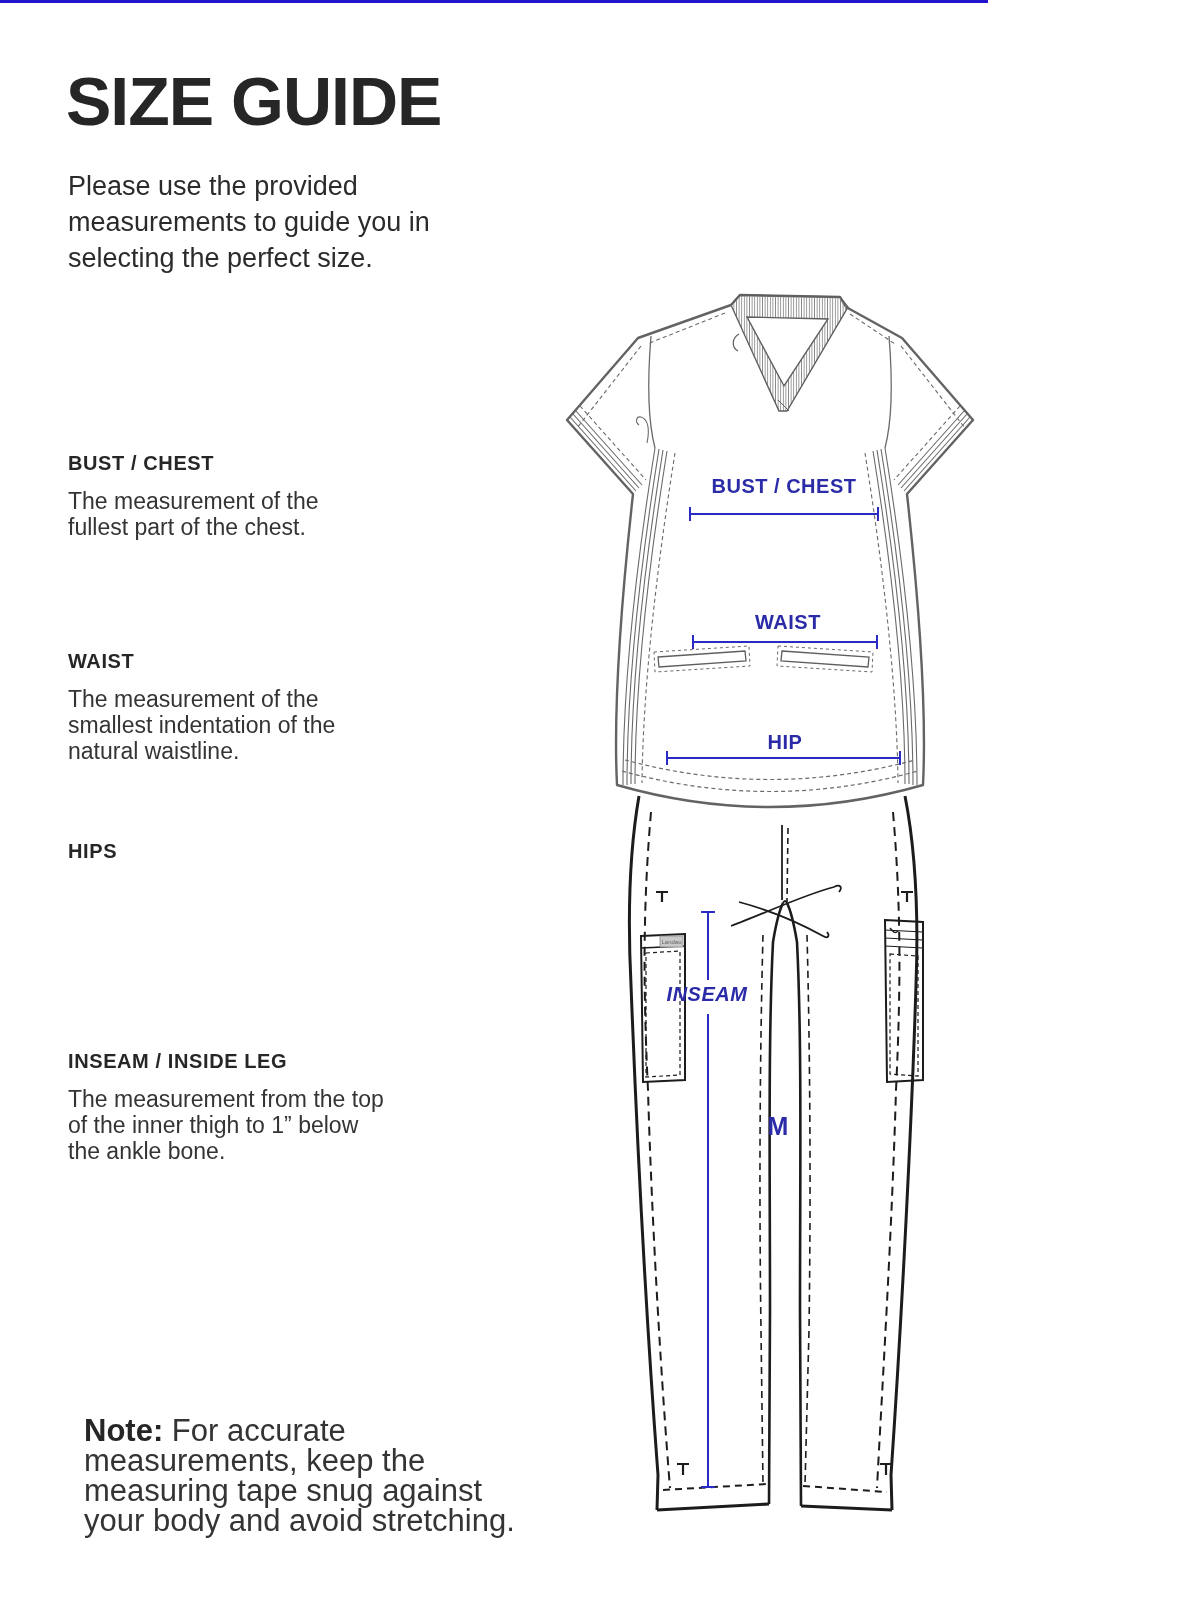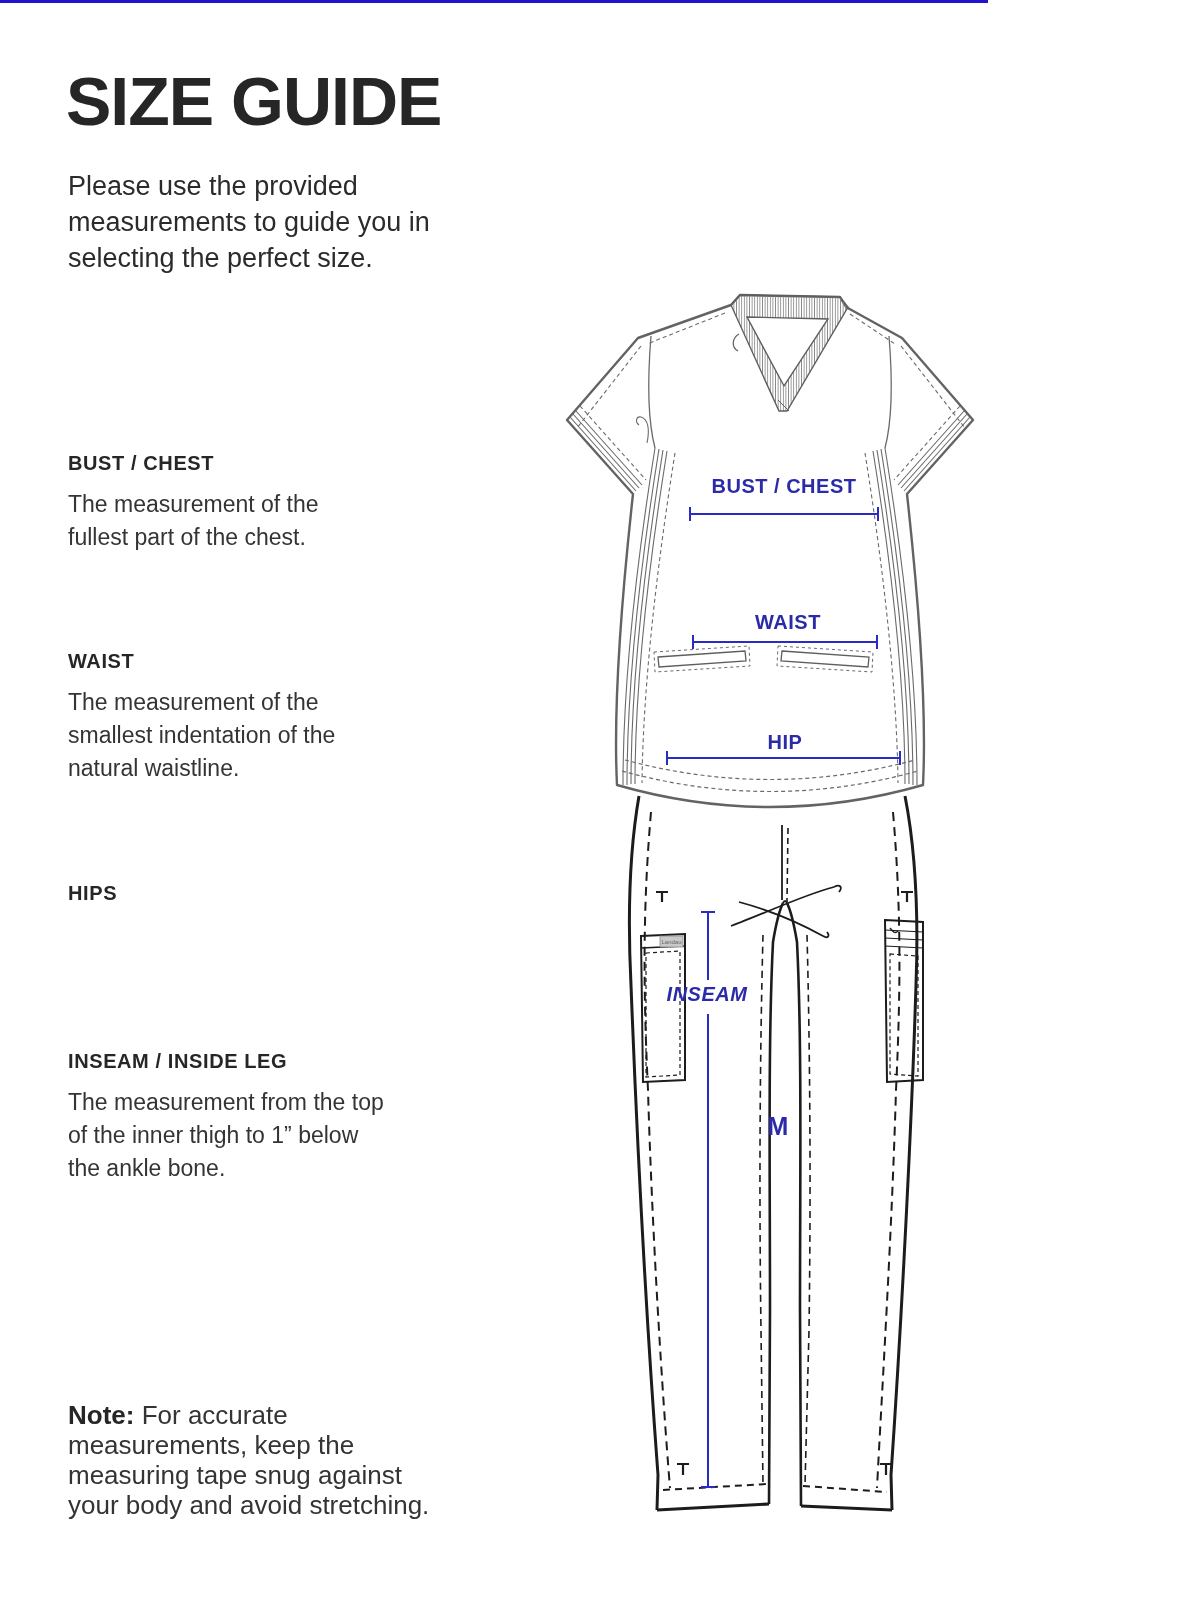--- a/index.html
+++ b/index.html
@@ -15,25 +15,25 @@
   .intro {
     position:absolute; left:68px; top:168px; margin:0;
     font-size:27px; line-height:36px; color:#2b2b2b; white-space:pre-line;
   }
   .section { position:absolute; left:68px; width:460px; }
   .section h2 {
     margin:0 0 13px 0; font-size:20px; font-weight:700;
     letter-spacing:0.6px; color:#262626;
   }
   .section p {
-    margin:0; font-size:23px; line-height:33px; color:#343434; white-space:pre-line;
+    margin:0; font-size:23px; line-height:26px; color:#343434; white-space:pre-line;
   }
   .note {
-    position:absolute; left:68px; top:1400px; width:460px; margin:0;
-    font-size:26px; line-height:30px; color:#343434;
+    position:absolute; left:68px; top:1400px; width:460px; margin:16px;
+    font-size:31px; line-height:30px; color:#343434;
   }
   .note b { font-weight:700; color:#262626; }
   .note span { white-space:pre-line; }
   .illus { position:absolute; left:535px; top:280px; width:470px; height:1245px; }
   .illus svg { position:absolute; left:0; top:0; }
   .mlabel {
     position:absolute; transform:translateX(-50%);
     font-weight:700; font-size:20px; letter-spacing:0.5px; white-space:nowrap;
   }
   .mlabel.size { font-size:25px; letter-spacing:0; }
@@ -58,21 +58,21 @@
 fullest part of the chest.</p>
   </div>
 
   <div class="section" style="top:650px;">
     <h2>WAIST</h2>
     <p>The measurement of the
 smallest indentation of the
 natural waistline.</p>
   </div>
 
-  <div class="section" style="top:882px;">
+  <div class="section" style="top:840px;">
     <h2>HIPS</h2>
   </div>
 
   <div class="section" style="top:1050px;">
     <h2>INSEAM / INSIDE LEG</h2>
     <p>The measurement from the top
 of the inner thigh to 1” below
 the ankle bone.</p>
   </div>
 

